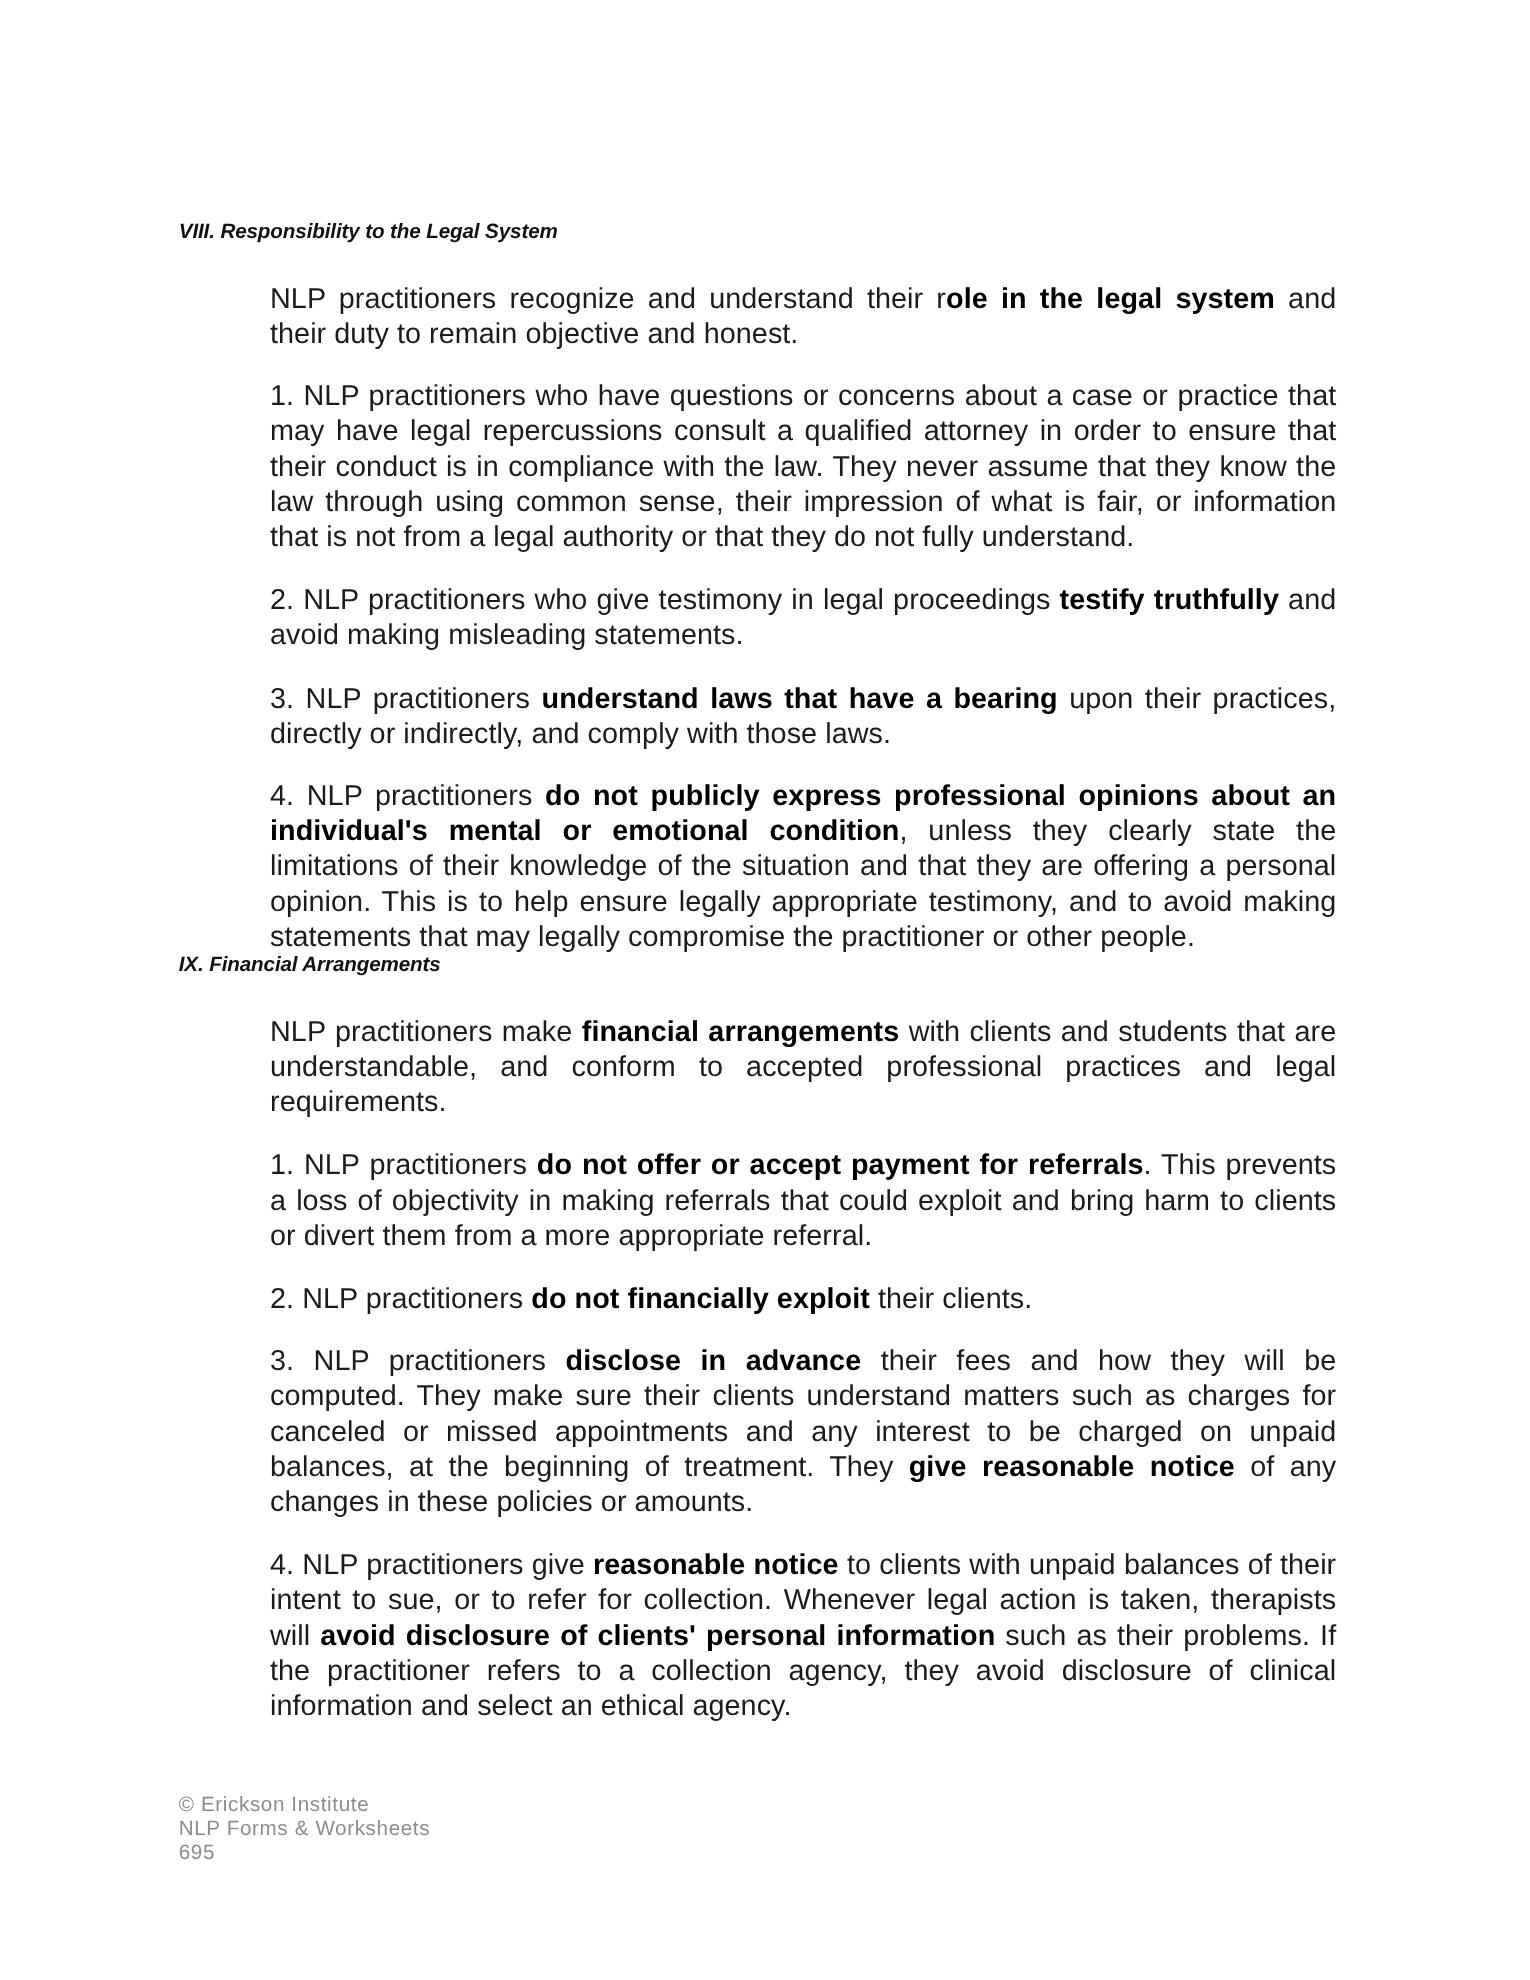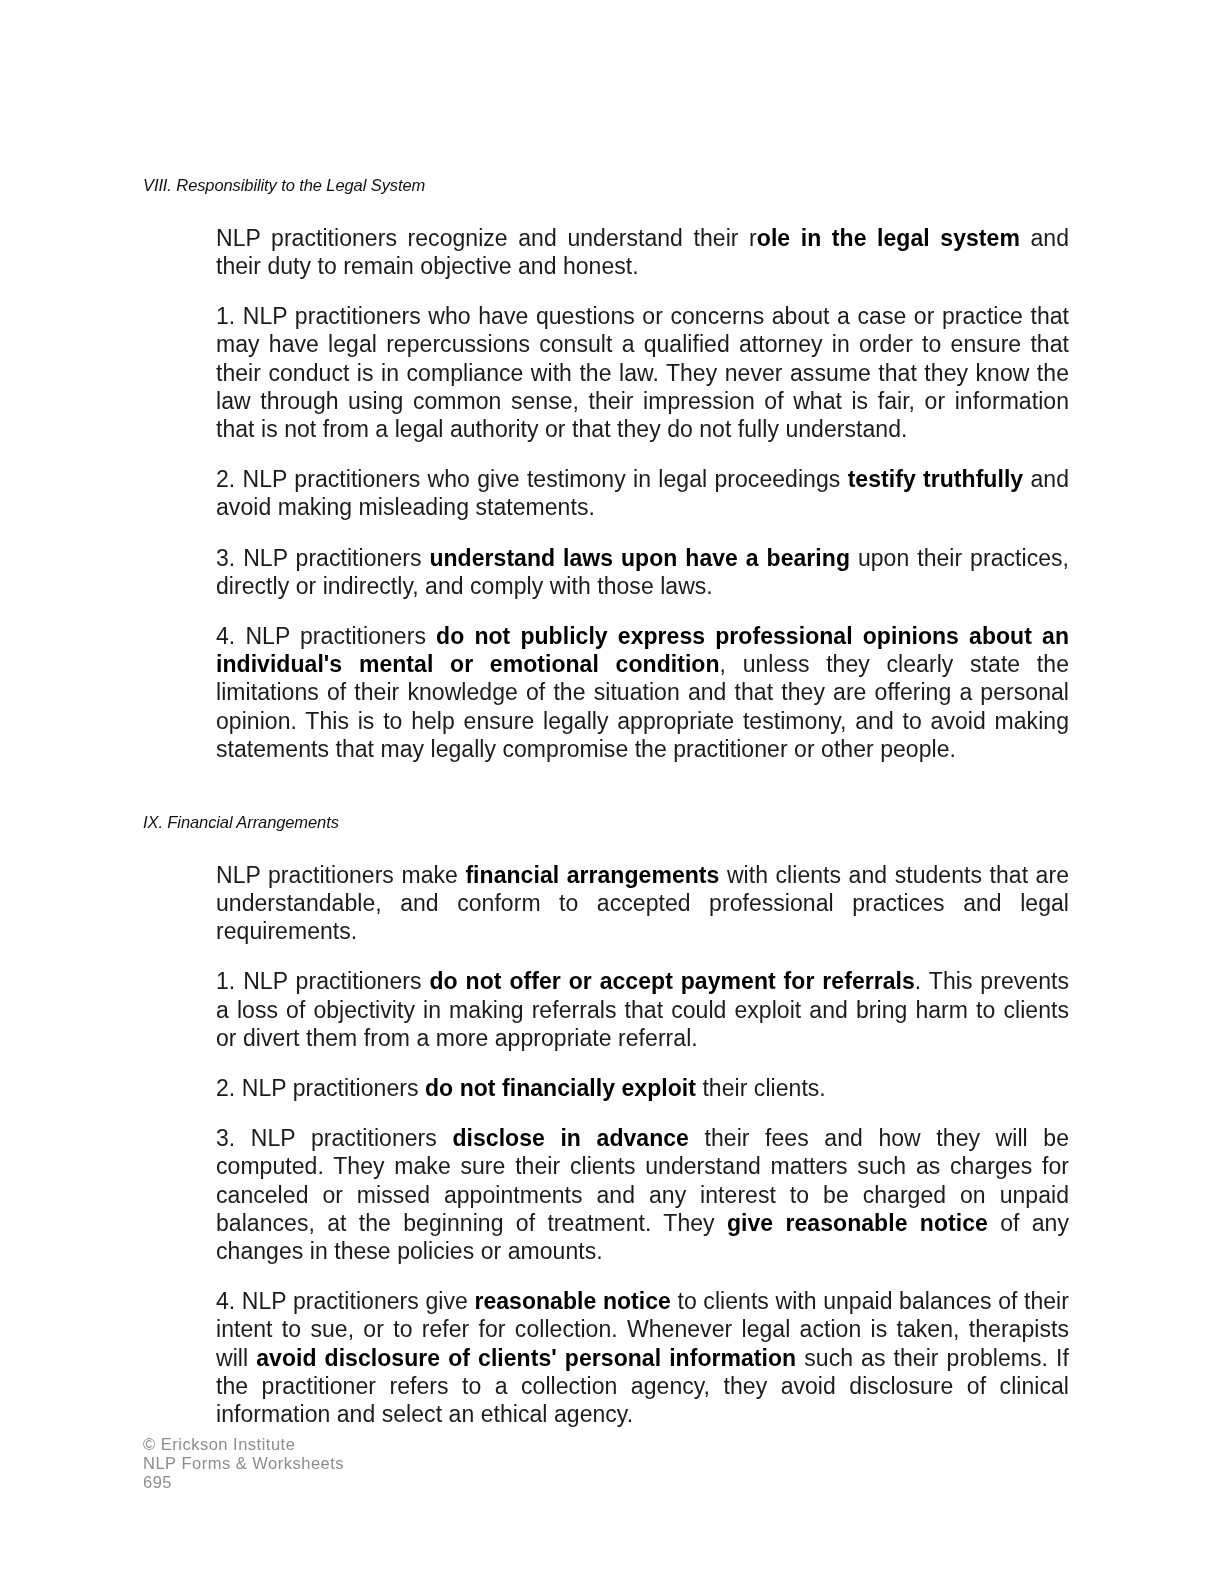--- a/index.html
+++ b/index.html
@@ -19,29 +19,28 @@
     overflow: hidden;
   }
   .content {
     position: absolute;
     left: 143px;
     top: 176px;
     width: 926px;
   }
   .section-heading {
     font-size: 16.5px;
-    font-weight: normal;
+    font-weight: bold;
     font-style: italic;
     color: #111111;
     letter-spacing: -0.1px;
     margin: 0 0 28px 0;
     line-height: 1.2;
   }
   .section-heading.second {
-    margin-top: 50px;
   }
   .body-block {
     margin-left: 73px;
     width: 853px;
   }
   p.para {
     margin: 0 0 22px 0;
     font-size: 23px;
     line-height: 28.2px;
     color: #1b1b1b;
@@ -88,21 +87,21 @@
 
 <div class="page">
 
   <div class="content">
 
     <h2 class="section-heading">VIII. Responsibility to the Legal System</h2>
     <div class="body-block">
       <p class="para"><span>NLP practitioners recognize and understand their r</span><b>ole in the legal system</b><span> and their duty to remain objective and honest.</span></p>
       <p class="para"><span>1. NLP practitioners who have questions or concerns about a case or practice that may have legal repercussions consult a qualified attorney in order to ensure that their conduct is in compliance with the law. They never assume that they know the law through using common sense, their impression of what is fair, or information that is not from a legal authority or that they do not fully understand.</span></p>
       <p class="para"><span>2. NLP practitioners who give testimony in legal proceedings </span><b>testify truthfully</b><span> and avoid making misleading statements.</span></p>
-      <p class="para"><span>3. NLP practitioners </span><b>understand laws upon have a bearing</b><span> upon their practices, directly or indirectly, and comply with those laws.</span></p>
+      <p class="para"><span>3. NLP practitioners </span><b>understand laws that have a bearing</b><span> upon their practices, directly or indirectly, and comply with those laws.</span></p>
       <p class="para"><span>4. NLP practitioners </span><b>do not publicly express professional opinions about an individual's mental or emotional condition</b><span>, unless they clearly state the limitations of their knowledge of the situation and that they are offering a personal opinion. This is to help ensure legally appropriate testimony, and to avoid making statements that may legally compromise the practitioner or other people.</span></p>
     </div>
 
     <h2 class="section-heading second">IX. Financial Arrangements</h2>
     <div class="body-block">
       <p class="para"><span>NLP practitioners make </span><b>financial arrangements</b><span> with clients and students that are understandable, and conform to accepted professional practices and legal requirements.</span></p>
       <p class="para"><span>1. NLP practitioners </span><b>do not offer or accept payment for referrals</b><span>. This prevents a loss of objectivity in making referrals that could exploit and bring harm to clients or divert them from a more appropriate referral.</span></p>
       <p class="para"><span>2. NLP practitioners </span><b>do not financially exploit</b><span> their clients.</span></p>
       <p class="para"><span>3. NLP practitioners </span><b>disclose in advance</b><span> their fees and how they will be computed. They make sure their clients understand matters such as charges for canceled or missed appointments and any interest to be charged on unpaid balances, at the beginning of treatment. They </span><b>give reasonable notice</b><span> of any changes in these policies or amounts.</span></p>
       <p class="para"><span>4. NLP practitioners give </span><b>reasonable notice</b><span> to clients with unpaid balances of their intent to sue, or to refer for collection. Whenever legal action is taken, therapists will </span><b>avoid disclosure of clients' personal information</b><span> such as their problems. If the practitioner refers to a collection agency, they avoid disclosure of clinical information and select an ethical agency.</span></p>

